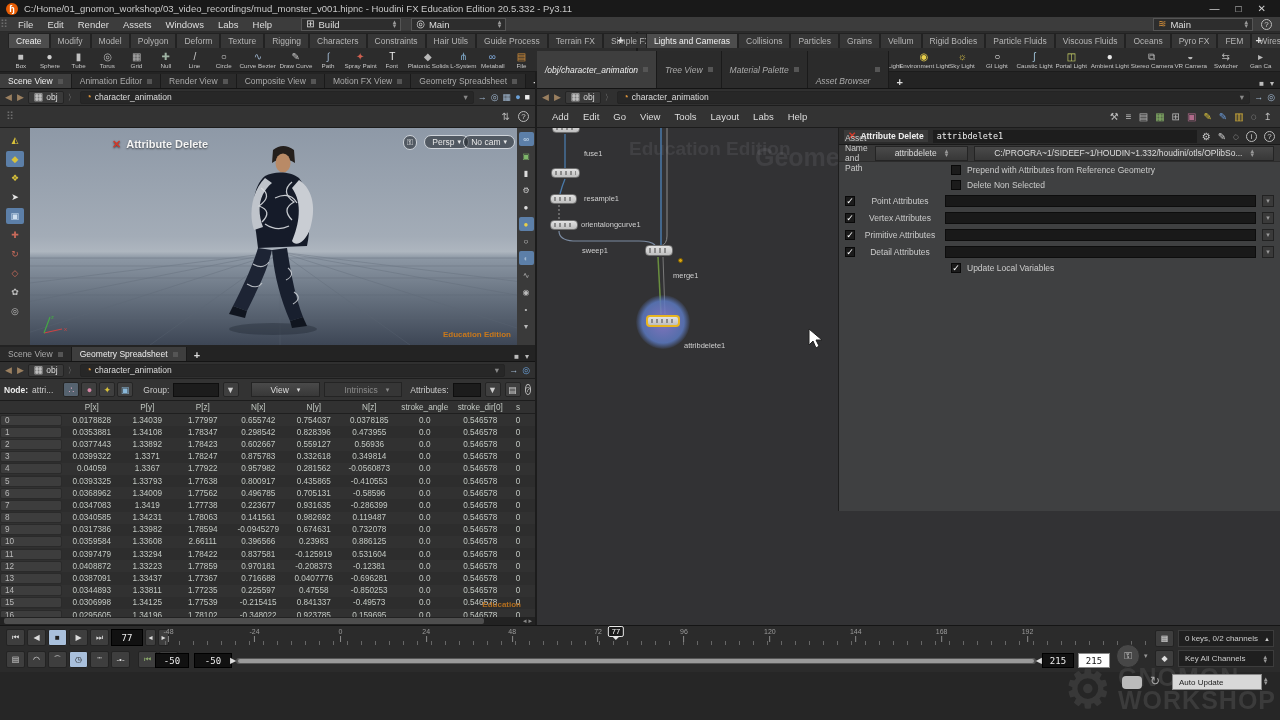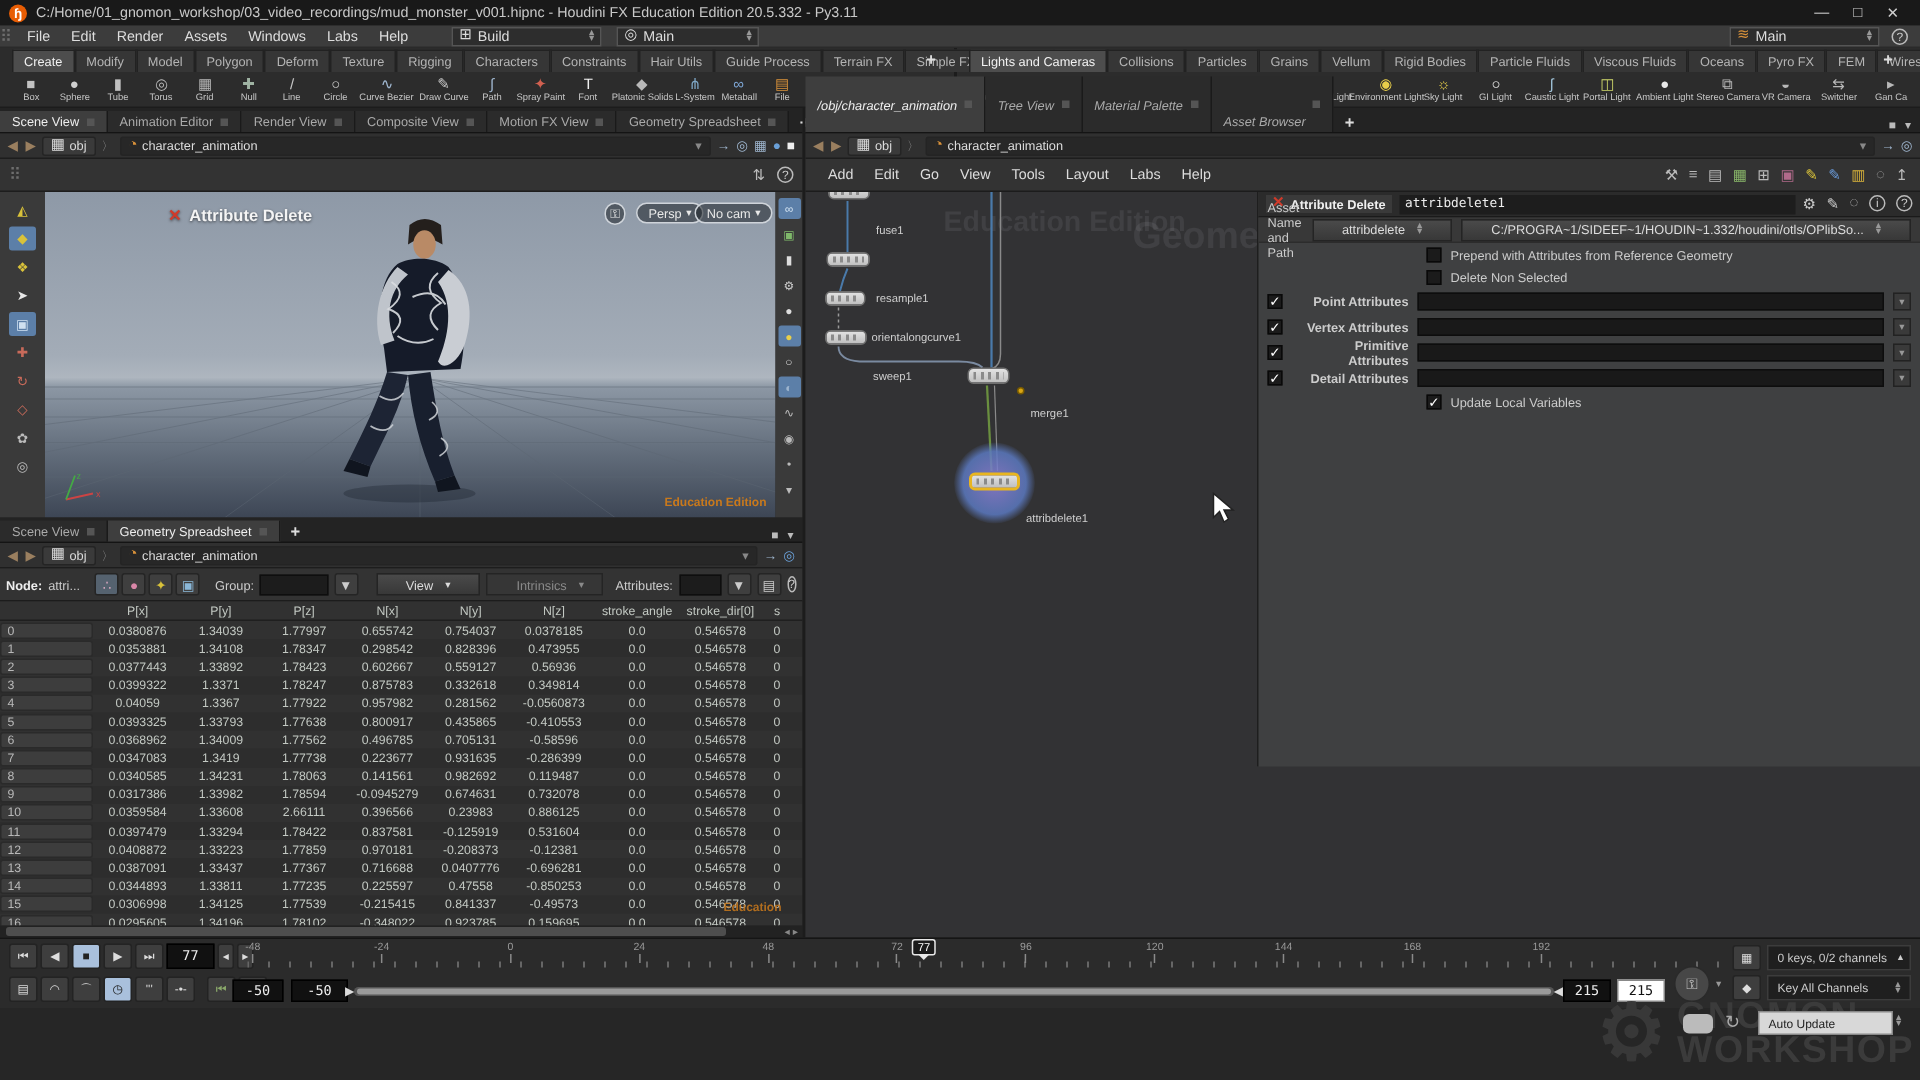--- a/index.html
+++ b/index.html
@@ -81,21 +81,21 @@
   
   #params{background:#3f4041;border-left:1px solid #1e1e1e;font-size:8.5px;}
   #p-head{background:#2b2b2b;height:17px;display:flex;align-items:center;gap:5px;padding:0 5px;border-bottom:1px solid #1a1a1a;}
   #p-head .ptype{background:#3a3a3a;color:#f0f0f0;font-weight:bold;padding:1px 4px;display:flex;gap:4px;align-items:center;}
   #p-name{font-family:"DejaVu Sans Mono",monospace;color:#eee;background:#1d1d1d;flex:1;height:13px;display:flex;align-items:center;padding:0 4px;}
   .prow{display:flex;align-items:center;height:17px;padding:0 6px;gap:6px;}
   .cb{width:10px;height:10px;background:#1b1b1b;border:1px solid #090909;display:inline-flex;align-items:center;justify-content:center;color:#fff;font-size:9px;flex:none;}
   .cb.on::after{content:"✓";}
   .pfield{background:#191919;border:1px solid #0d0d0d;height:12px;flex:1;}
   .pdd{width:12px;height:12px;background:#3a3a3a;border:1px solid #222;color:#999;font-size:7px;display:flex;align-items:center;justify-content:center;}
-  .plabel-r{width:78px;text-align:right;color:#ccc;flex:none;font-weight:bold;}
+  .plabel-r{width:78px;text-align:center;color:#ccc;flex:none;}
   
   #playbar{left:0;top:625px;width:1280px;height:47px;background:#2b2b2b;border-top:1px solid #151515;}
   .pb-btn{background:#3e3e3e;border:1px solid #232323;border-radius:2px;width:19px;height:17px;display:flex;align-items:center;justify-content:center;color:#ddd;font-size:8px;}
   .pb-btn.on{background:#a9c0dc;color:#222;}
   .blackbox{background:#111;border:1px solid #000;color:#eee;font-family:"DejaVu Sans Mono",monospace;font-size:9px;display:flex;align-items:center;justify-content:center;}
   .ruler-tick{position:absolute;top:0;transform:translateX(-50%);color:#9a9a9a;font-size:7px;text-align:center;}
   .ruler-tick::after{content:"";display:block;width:1px;height:6px;background:#8a8a8a;margin:1px auto 0;}
   #minorticks{position:absolute;left:0;right:0;top:13px;height:4px;background:repeating-linear-gradient(90deg,#666 0 1px,transparent 1px 14px);}
   #playhead{position:absolute;top:-2px;transform:translateX(-50%);background:#1b1b1b;border:1px solid #e8e8e8;color:#fff;font-size:7.5px;padding:0 3px;border-radius:2px;}
   #playhead::after{content:"";position:absolute;left:50%;top:100%;transform:translateX(-50%);border:4px solid transparent;border-top-color:#e8e8e8;}
@@ -616,21 +616,21 @@
           <span class="c">N[y]</span>
           <span class="c">N[z]</span>
           <span class="c">stroke_angle</span>
           <span class="c">stroke_dir[0]</span>
           <span class="c">s</span>
       </div>
       <div>
 
       <div class="gsrow">
           <span class="rn">0</span>
-          <span class="c">0.0380876</span>
+          <span class="c">0.0178828</span>
             <span class="c">1.34039</span>
             <span class="c">1.77997</span>
             <span class="c">0.655742</span>
             <span class="c">0.754037</span>
             <span class="c">0.0378185</span>
             <span class="c">0.0</span>
             <span class="c">0.546578</span>
             <span class="c">0</span>
         </div>
           <div class="gsrow">
@@ -933,21 +933,21 @@
           <div style="position: absolute; left: 13px; top: 92px;">
           <div class="node" style="width: 28px; height: 10px;">
               <div class="stripes"></div>
             </div>
           <span class="nlabel" style="left: 32px; top: 2px;">sweep1</span>
         </div>
           <div style="position: absolute; left: 108px; top: 117px;">
           <div class="node" style="width: 28px; height: 11px;">
               <div class="stripes"></div>
             </div>
-          <span class="nlabel" style="left: 42px; top: 2px;">merge1</span>
+          <span class="nlabel" style="left: 28px; top: 2px;">merge1</span>
         <span class="badge" style="left: 33px; top: 13px;"></span>
           </div>
           <div style="position: absolute; left: 109px; top: 187px;">
           <div class="node sel" style="width: 34px; height: 12px;">
               <div class="stripes"></div>
             </div>
           <span class="nlabel" style="left: 38px; top: 2px;">attribdelete1</span>
         </div>
         </div>
       <svg class="abs" style="left:270px;top:200px;" width="18" height="22">

